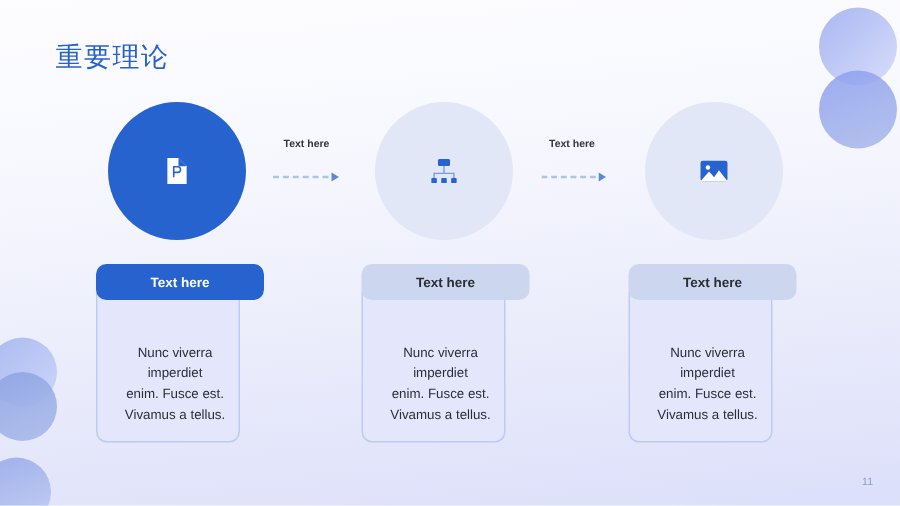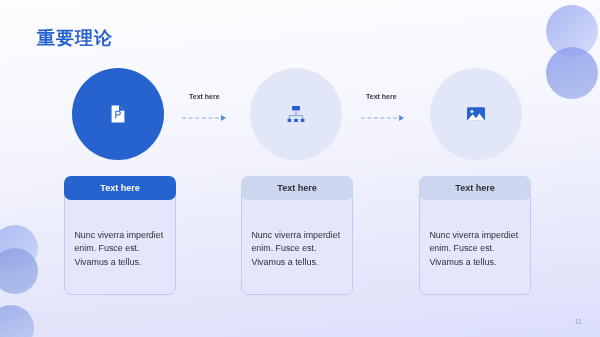--- a/index.html
+++ b/index.html
@@ -1,26 +1,26 @@
 <!DOCTYPE html>
 <html><head>
 <meta charset="utf-8">
 <style>
   html,body{margin:0;padding:0;}
   body{width:600px;height:337px;overflow:hidden;font-family:"Liberation Sans",sans-serif;}
   #slide{position:relative;width:600px;height:337px;overflow:hidden;
     background:linear-gradient(175deg,#fdfdff 0%,#f7f8fe 30%,#eaecfb 65%,#dcdffa 100%);}
   .deco{position:absolute;border-radius:50%;}
-  .title{position:absolute;left:37px;top:26px;font-size:18px;font-weight:700;color:#2761cf;letter-spacing:1px;}
+  .title{position:absolute;left:37px;top:26px;font-size:18px;font-weight:400;color:#2761cf;letter-spacing:1px;}
   .circ{position:absolute;width:92px;height:92px;border-radius:50%;display:flex;align-items:center;justify-content:center;}
   .lbl{position:absolute;font-size:7px;font-weight:700;color:#33373f;}
   .arrow{position:absolute;}
   .card{position:absolute;width:112px;height:119px;}
   .card .hd{position:absolute;left:0;top:0;width:112px;height:24px;border-radius:7px;display:flex;align-items:center;justify-content:center;font-size:9px;font-weight:700;z-index:2;box-sizing:border-box;}
-  .card .bd{position:absolute;left:0;top:12px;width:112px;height:107px;border:1px solid #bfcaef;border-radius:7px;background:#e4e7fb;box-sizing:border-box;}
+  .card .bd{position:absolute;left:0;top:12px;width:96px;height:107px;border:1px solid #bfcaef;border-radius:7px;background:#e4e7fb;box-sizing:border-box;text-align:center;}
   .card .bd p{margin:0;position:absolute;left:9.4px;top:39.5px;font-size:8.9px;line-height:13.9px;color:#2b2f38;white-space:pre-line;}
   .pg{position:absolute;right:18px;bottom:12px;font-size:7px;color:#8e9ac8;}
 
   .d1{left:546px;top:5px;width:52px;height:52px;background:linear-gradient(135deg,#a9b7f2,#d8ddfb);}
   .d2{left:546px;top:47px;width:52px;height:52px;background:linear-gradient(160deg,#8c9ef0,#a8b9e8);opacity:.85;}
   .d3{left:-8px;top:225px;width:46px;height:46px;background:linear-gradient(135deg,#aabaf1,#cdd6f8);}
   .d4{left:-8px;top:248px;width:46px;height:46px;background:linear-gradient(160deg,#8fa3e4,#a9bbea);opacity:.9;}
   .d5{left:-12px;top:305px;width:46px;height:46px;background:linear-gradient(160deg,#9fb0ea,#c4cff5);}
 
   .c1{left:72px;top:68px;background:#2763cf;}

